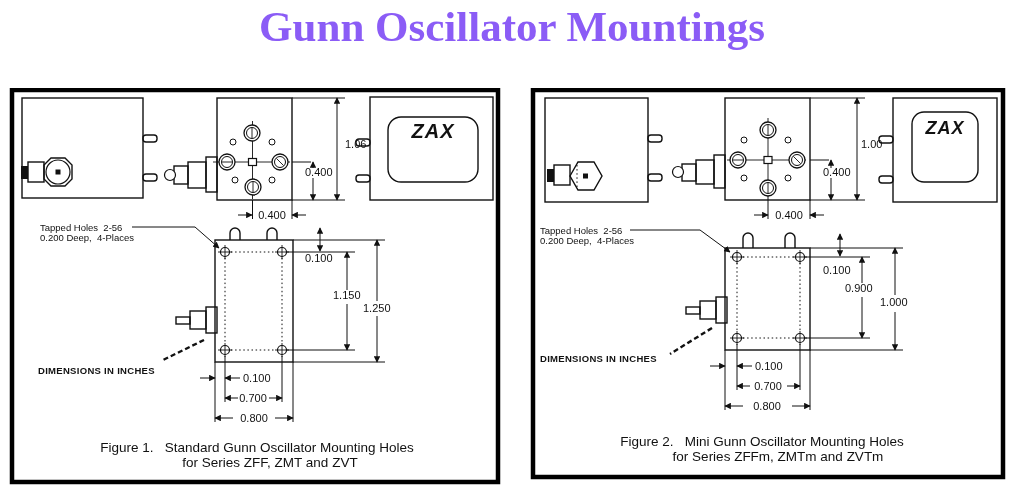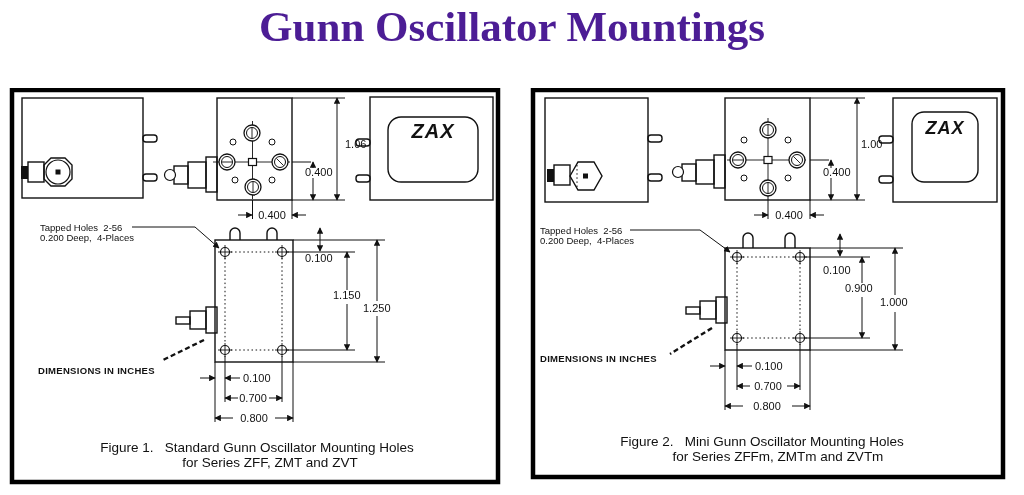--- a/index.html
+++ b/index.html
@@ -1,20 +1,20 @@
 <!DOCTYPE html>
 <html><head>
 <meta charset="utf-8">
 <style>
   html,body{margin:0;padding:0;background:#fff;}
   body{width:1024px;height:495px;position:relative;overflow:hidden;
        font-family:"Liberation Sans",sans-serif;color:#111;}
   .page-title{position:absolute;top:2px;left:0;width:1024px;text-align:center;
       font-family:"Liberation Serif",serif;font-weight:bold;font-size:43px;
-      letter-spacing:0px;color:#4c1d95;}
+      letter-spacing:0px;color:#8b5cf6;}
   svg{position:absolute;top:88px;left:0;}
   
   .ln{fill:none;stroke:#111;stroke-width:1.4;}
   .fat{fill:none;stroke:#000;stroke-width:4.5;}
   .dim{fill:none;stroke:#111;stroke-width:1;}
   .thin{fill:none;stroke:#111;stroke-width:0.9;}
   .dot{fill:none;stroke:#111;stroke-width:1;stroke-dasharray:1.5 2.6;}
   .brk{fill:none;stroke:#111;stroke-width:2.4;stroke-dasharray:5 3;}
   .blk{fill:#111;stroke:none;}
   .wh{fill:#fff;stroke:#111;}

